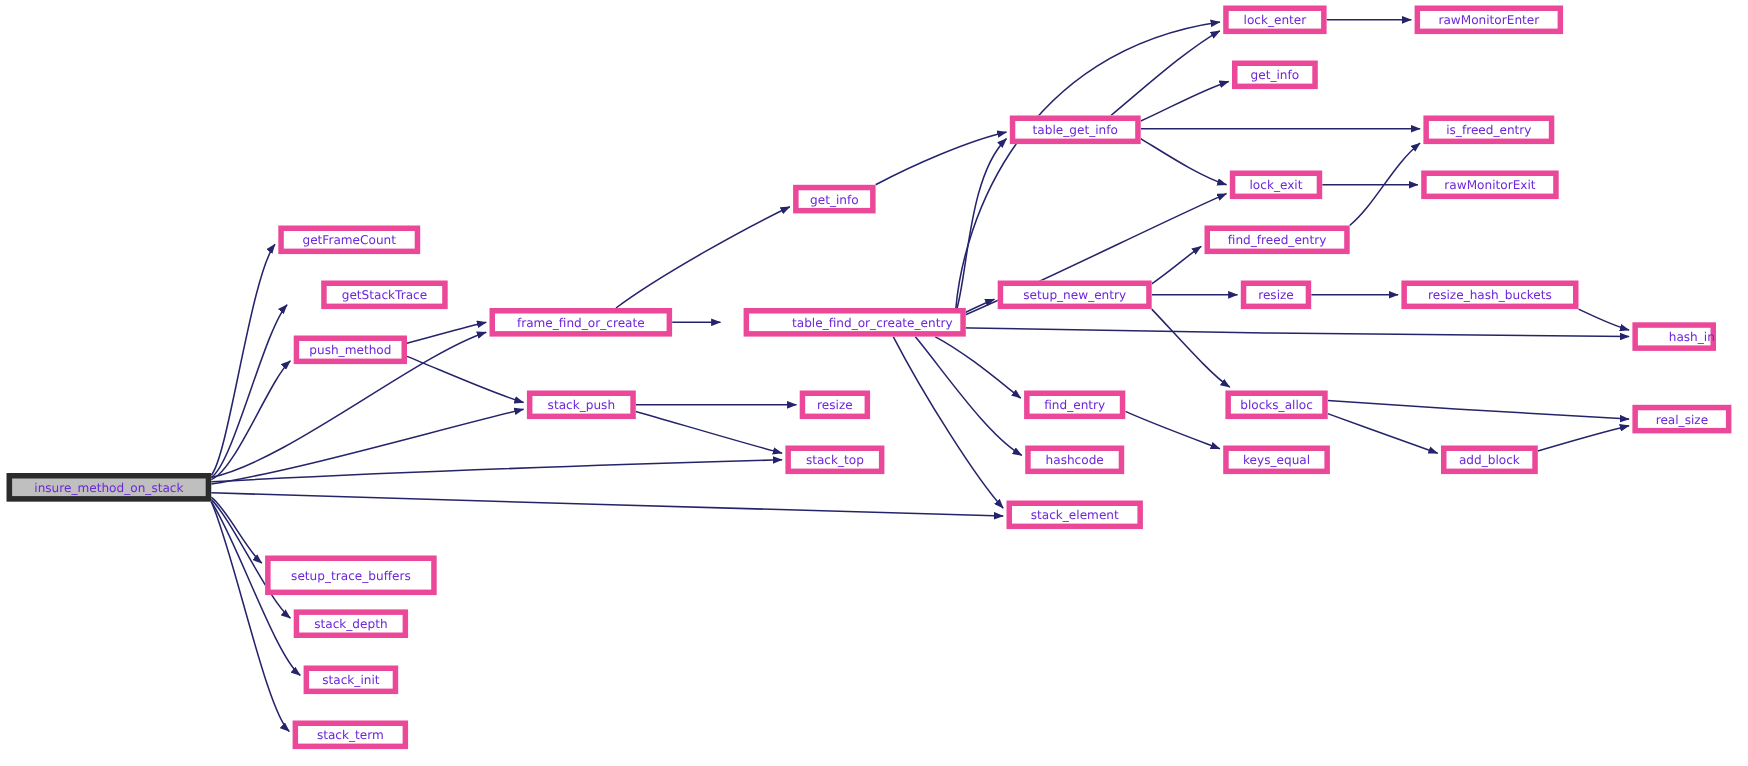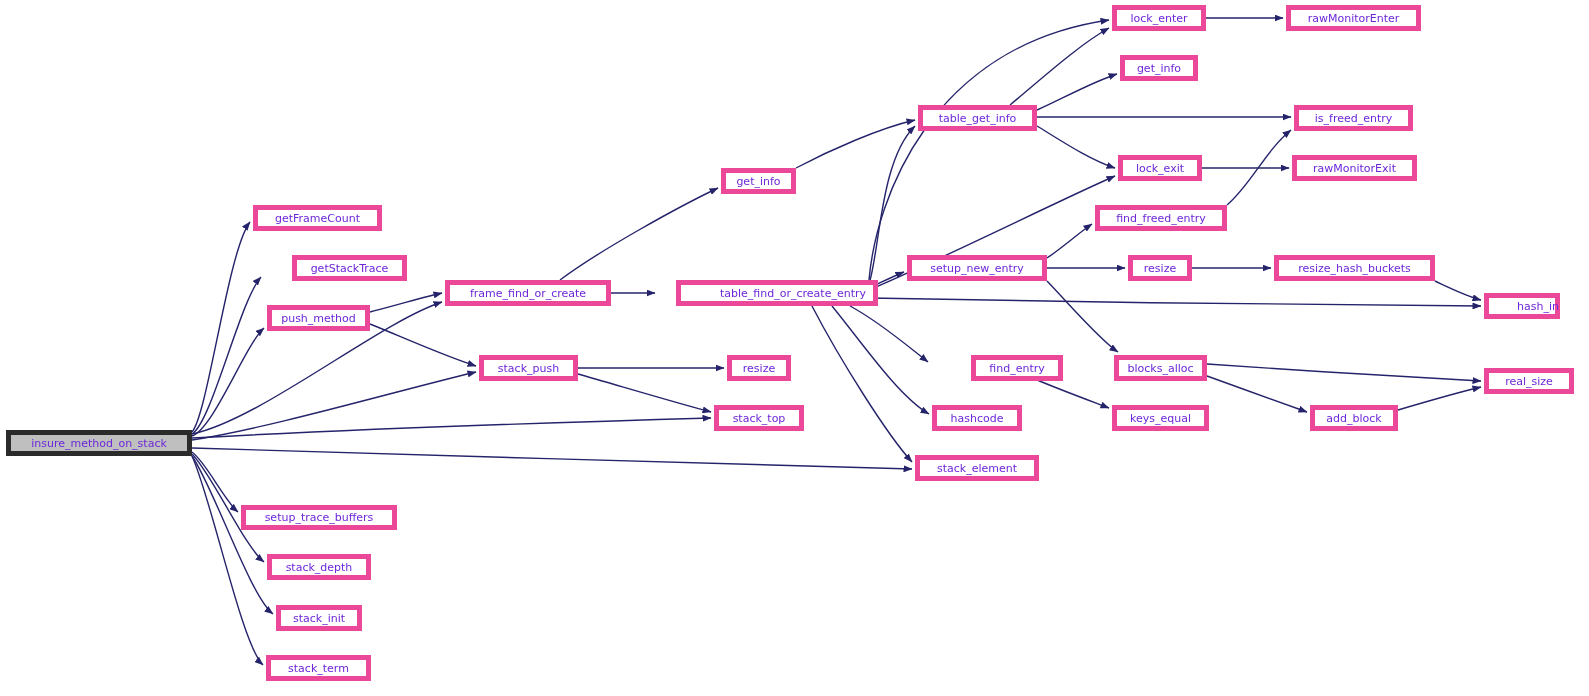--- a/index.html
+++ b/index.html
@@ -99,33 +99,33 @@
         <path d="M1207,376 C1240,388 1285,404 1307,412" marker-end="url(#arrow)"></path>
         <path d="M1398,410 C1425,402 1460,392 1481,387" marker-end="url(#arrow)"></path>
       </g>
   </svg>
 
   <div id="node-layer">
       <div class="node root" style="left: 6px; top: 430px; width: 186px; height: 26px;">insure_method_on_stack</div>
       <div class="node" style="left: 253px; top: 205px; width: 129px; height: 26px;">getFrameCount</div>
       <div class="node" style="left: 264px; top: 255px; width: 115px; height: 26px; margin-left: 28px;">getStackTrace</div>
       <div class="node" style="left: 267px; top: 305px; width: 103px; height: 26px;">push_method</div>
-      <div class="node" style="left: 241px; top: 505px; width: 156px; height: 25px;">setup_trace_buffers</div>
+      <div class="node" style="left: 241px; top: 505px; width: 156px; height: 36px;">setup_trace_buffers</div>
       <div class="node" style="left: 267px; top: 554px; width: 104px; height: 26px;">stack_depth</div>
       <div class="node" style="left: 276px; top: 605px; width: 86px; height: 26px;">stack_init</div>
       <div class="node" style="left: 266px; top: 655px; width: 105px; height: 26px;">stack_term</div>
       <div class="node" style="left: 445px; top: 280px; width: 166px; height: 26px;">frame_find_or_create</div>
       <div class="node" style="left: 479px; top: 355px; width: 99px; height: 26px;">stack_push</div>
       <div class="node" style="left: 721px; top: 168px; width: 75px; height: 26px;">get_info</div>
       <div class="node" style="left: 676px; top: 280px; width: 202px; height: 26px; padding-left: 36px;">table_find_or_create_entry</div>
       <div class="node" style="left: 727px; top: 355px; width: 64px; height: 26px;">resize</div>
       <div class="node" style="left: 714px; top: 405px; width: 90px; height: 26px;">stack_top</div>
       <div class="node" style="left: 918px; top: 105px; width: 119px; height: 26px;">table_get_info</div>
       <div class="node" style="left: 907px; top: 255px; width: 140px; height: 26px;">setup_new_entry</div>
-      <div class="node" style="left: 931px; top: 355px; width: 92px; height: 26px; margin-left: 40px;">find_entry</div>
+      <div class="node" style="left: 931px; top: 355px; width: 92px; height: 26px;">find_entry</div>
       <div class="node" style="left: 932px; top: 405px; width: 90px; height: 26px;">hashcode</div>
       <div class="node" style="left: 915px; top: 455px; width: 124px; height: 26px;">stack_element</div>
       <div class="node" style="left: 1112px; top: 5px; width: 94px; height: 26px;">lock_enter</div>
       <div class="node" style="left: 1120px; top: 55px; width: 78px; height: 26px;">get_info</div>
       <div class="node" style="left: 1118px; top: 155px; width: 84px; height: 26px;">lock_exit</div>
       <div class="node" style="left: 1095px; top: 205px; width: 132px; height: 26px;">find_freed_entry</div>
       <div class="node" style="left: 1128px; top: 255px; width: 64px; height: 26px;">resize</div>
       <div class="node" style="left: 1114px; top: 355px; width: 93px; height: 26px;">blocks_alloc</div>
       <div class="node" style="left: 1112px; top: 405px; width: 97px; height: 26px;">keys_equal</div>
       <div class="node" style="left: 1286px; top: 5px; width: 135px; height: 26px;">rawMonitorEnter</div>

